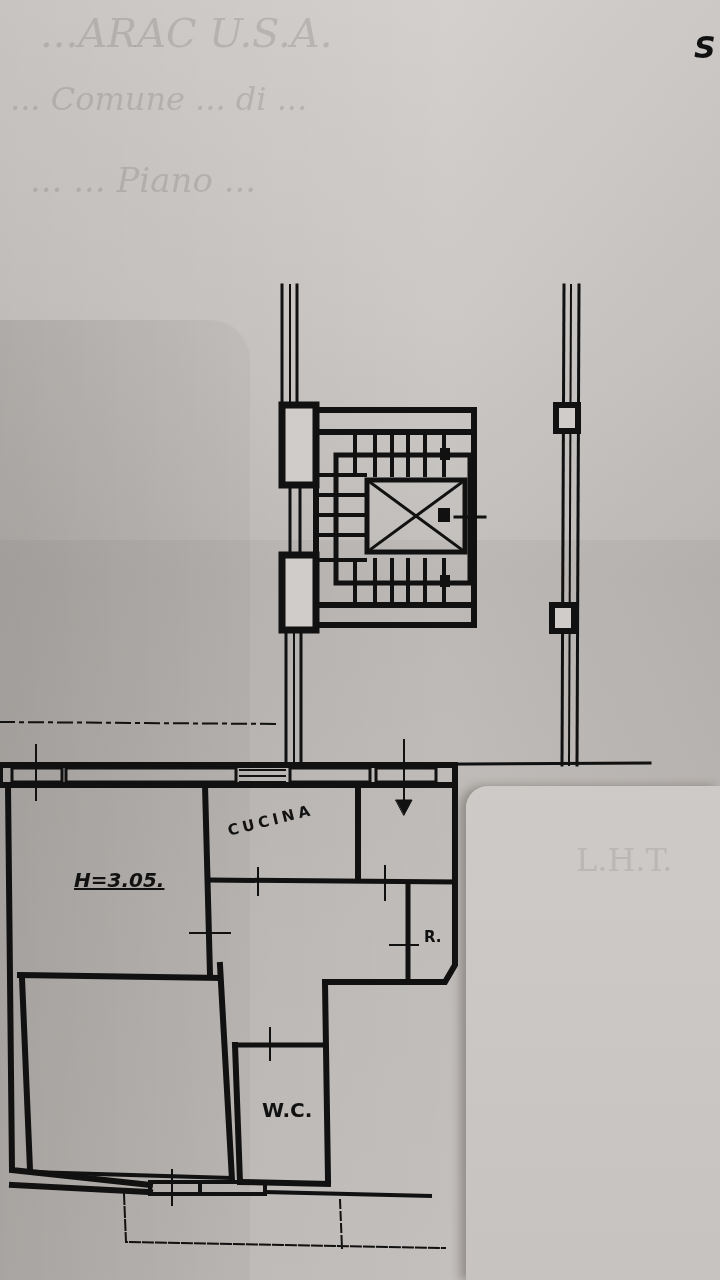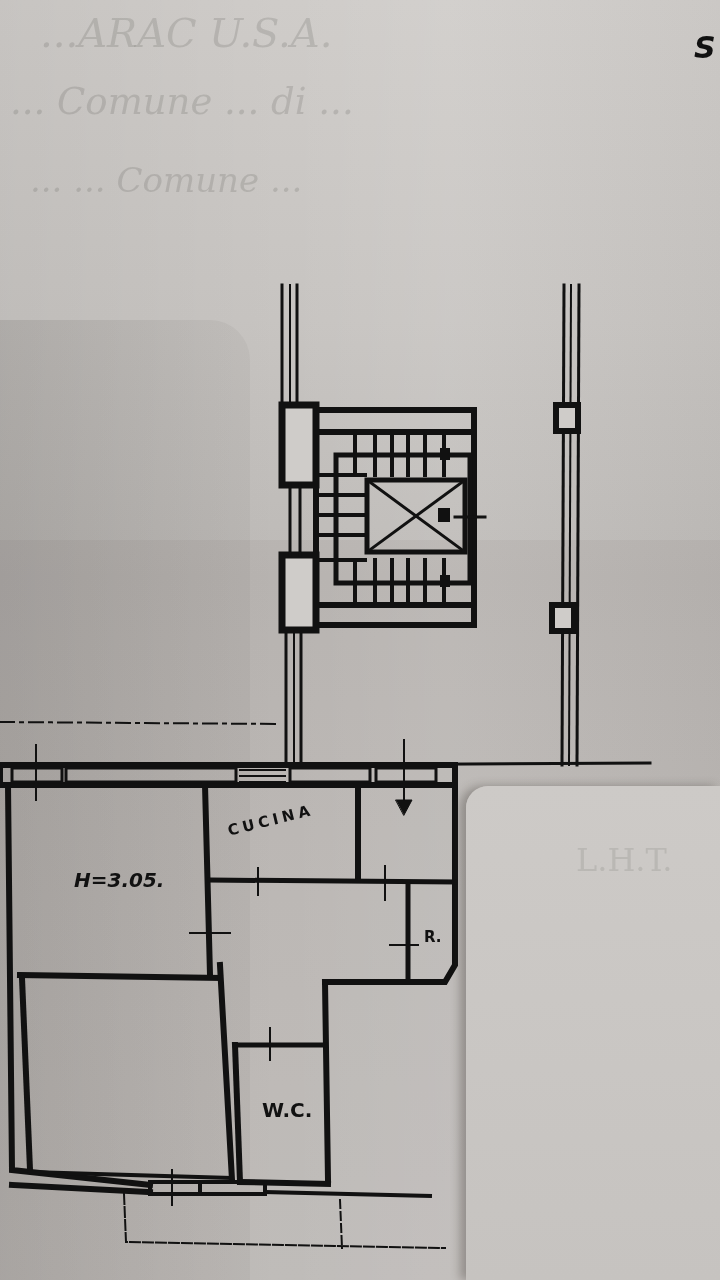--- a/index.html
+++ b/index.html
@@ -40,22 +40,22 @@
   }
 </style>
 </head>
 <body>
 
 <div class="paper"></div>
 <div class="shadow-mid"></div>
 <div class="shadow-left"></div>
 
 <div class="faded" style="left:40px;top:10px;font-size:40px;text-align:center;">...ARAC U.S.A.</div>
-<div class="faded" style="left:10px;top:80px;font-size:37px;">... Comune ... di ...</div>
-<div class="faded" style="left:30px;top:160px;font-size:34px;">... ... Comune ...</div>
+<div class="faded" style="left:10px;top:80px;font-size:32px;">... Comune ... di ...</div>
+<div class="faded" style="left:30px;top:160px;font-size:34px;">... ... Piano ...</div>
 
 <div class="label" style="left:694px;top:30px;font-size:30px;font-style:italic;">S</div>
 
 <svg class="plan" width="720" height="1280" viewBox="0 0 720 1280">
   <g stroke="#111" fill="none" stroke-linecap="square">
 
     <g>
       <line x1="282" y1="285" x2="282" y2="405" stroke-width="3"></line>
       <line x1="290" y1="285" x2="290" y2="405" stroke-width="2"></line>
       <line x1="297" y1="285" x2="297" y2="405" stroke-width="3"></line>
@@ -165,16 +165,16 @@
       <path d="M124 1194 L126 1242 L445 1248" stroke-width="2" stroke-dasharray="10 3"></path>
       <line x1="340" y1="1200" x2="342" y2="1248" stroke-width="2" stroke-dasharray="8 4"></line>
     </g>
   </g>
 </svg>
 
 <div class="overlap-paper">
   <div class="faded" style="left:110px;top:55px;font-size:32px;font-style:normal;color:rgba(90,85,80,0.15);">L.H.T.</div>
 </div>
 
-<div class="label" style="left:74px;top:868px;font-size:20px;font-style:italic;">H=3.05.</div>
+<div class="label" style="left:74px;top:868px;font-size:20px;font-style:italic;text-decoration:underline;">H=3.05.</div>
 <div class="label" style="left:228px;top:822px;font-size:15px;letter-spacing:4px;transform:rotate(-14deg);transform-origin:left center;">CUCINA</div>
 <div class="label" style="left:424px;top:928px;font-size:15px;">R.</div>
 <div class="label" style="left:262px;top:1098px;font-size:20px;">W.C.</div>
 
 </body></html>

